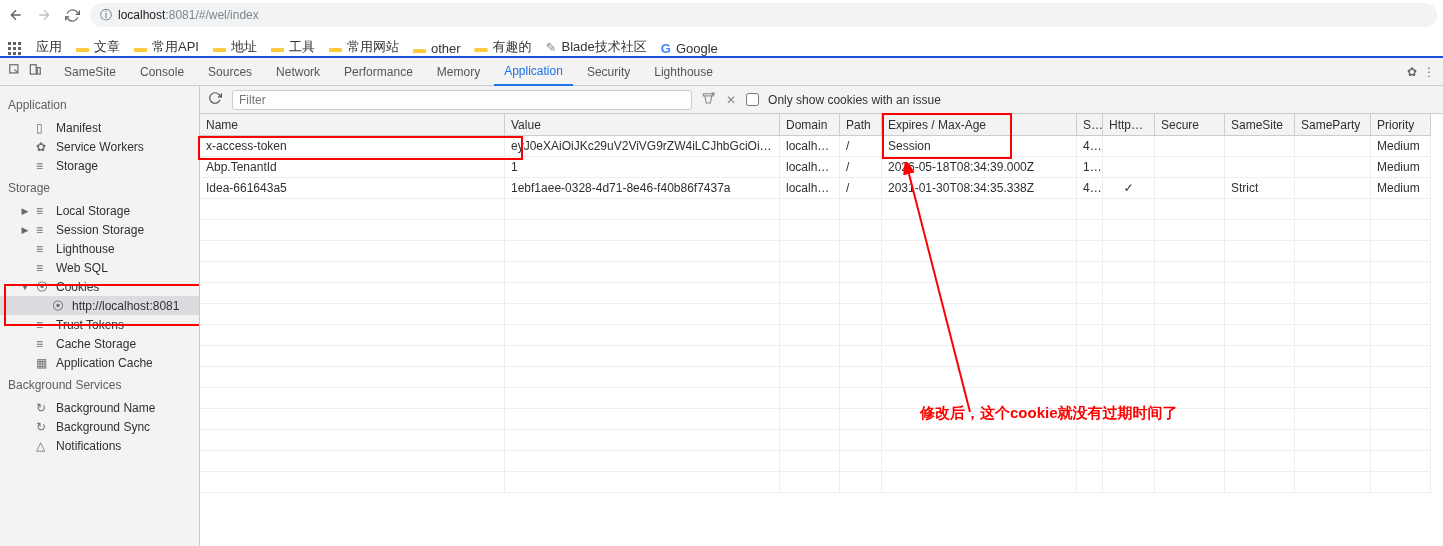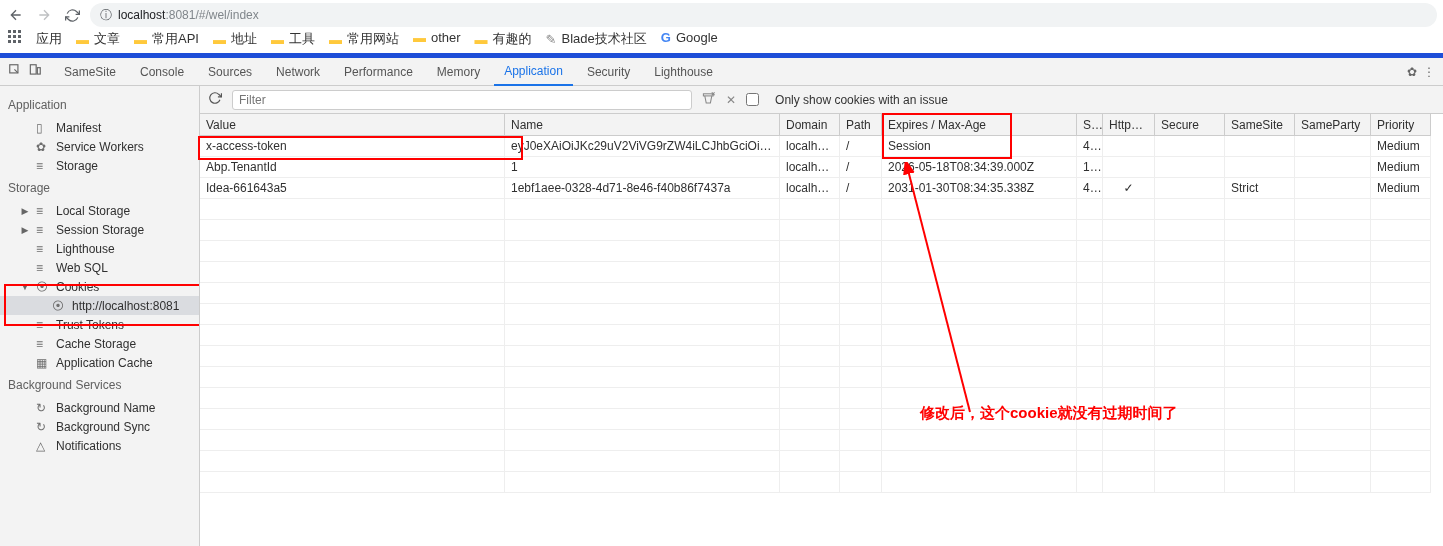--- a/index.html
+++ b/index.html
@@ -3,42 +3,42 @@
 <meta charset="utf-8">
 <style>
 *{box-sizing:border-box;margin:0;padding:0;font-family:sans-serif}
 body{font-size:12px;color:#303030;background:#fff;overflow:hidden}
 .topbar{height:30px;display:flex;align-items:center;padding:0 6px;gap:8px}
 .nav-icon{color:#5f6368;display:inline-flex;align-items:center;justify-content:center;width:20px;height:20px;cursor:pointer}
 .url-field{flex:1;display:flex;align-items:center;height:24px;background:#f1f3f4;border-radius:12px;padding:0 10px;color:#5f6368;gap:6px}
 .url-text{font-size:12px;color:#202124}
 .url-host{color:#202124}
 .url-rest{color:#80868b}
-.bmbar{height:28px;display:flex;align-items:flex-start;padding:0 8px;gap:14px;border-bottom:5px solid #1d4ed8;font-size:13px}
+.bmbar{height:28px;display:flex;align-items:flex-end;padding:0 8px;gap:14px;border-bottom:2px solid #1d4ed8;font-size:13px}
 .apps-grid{width:14px;height:14px;display:grid;grid-template-columns:repeat(3,3px);grid-template-rows:repeat(3,3px);gap:2px}
 .apps-grid span{background:#5f6368}
 .bm{display:flex;align-items:center;gap:5px;cursor:pointer;color:#333}
 .folder{color:#ffc93c}
 .devtabs{height:28px;display:flex;align-items:center;padding:0 8px;border-bottom:1px solid #ccc;background:#f3f3f3;gap:4px}
 .devtabs .tab{padding:0 10px;height:28px;display:flex;align-items:center;color:#555;cursor:pointer;font-size:12px}
 .devtabs .tab.active{color:#1a73e8;border-bottom:2px solid #1a73e8}
 .devtabs .rt{margin-left:auto;display:flex;gap:6px;color:#666}
 .devtabs .lt{display:flex;gap:6px;color:#666;margin-right:8px}
 .main{display:flex;height:calc(546px - 30px - 28px - 28px)}
 .sidebar{width:200px;border-right:1px solid #ccc;background:#f3f3f3;padding:6px 0;overflow:hidden}
 .sgroup{color:#606060;font-size:12px;padding:6px 8px}
 .sitem{display:flex;align-items:center;gap:6px;padding:3px 6px 3px 20px;cursor:pointer;height:19px}
 .sitem.sel{background:#dadce0}
 .sitem .tw{width:10px;text-align:center;color:#666;font-size:9px}
 .sitem .ic{width:14px;color:#6e6e6e;font-size:12px}
 .content{flex:1;display:flex;flex-direction:column;position:relative}
 .toolbar{height:28px;display:flex;align-items:center;padding:0 8px;border-bottom:1px solid #ccc;gap:10px;background:#f3f3f3}
 .refresh{color:#555;cursor:pointer}
 .filter{flex:0 0 460px;height:20px;border:1px solid #ccc;border-radius:3px;padding:4px 6px;font-size:12px;background:#fff}
-.toolbar .cb{display:flex;align-items:center;gap:16px;color:#333}
+.toolbar .cb{display:flex;align-items:center;gap:9px;color:#333}
 .table{width:100%;display:grid;grid-template-columns:305px 275px 60px 42px 195px 26px 52px 70px 70px 76px 60px;font-size:12px;position:relative}
 .th{border-right:1px solid #ccc;border-bottom:1px solid #ccc;padding:4px 6px;background:#f3f3f3;white-space:nowrap;overflow:hidden;text-overflow:ellipsis;height:22px}
 .td{border-right:1px solid #eee;border-bottom:1px solid #eee;padding:3px 6px;height:21px;white-space:nowrap;overflow:hidden;text-overflow:ellipsis;background:#fff}
 .td.center{text-align:center}
 .hl-name{position:absolute;border:2px solid red;pointer-events:none}
 .hl1{left:-2px;top:22px;width:325px;height:24px}
 .hl2{left:-2px;top:0;width:215px;height:357px}
 .hl3{left:0;top:-1px;width:130px;height:46px}
 .anno{color:red;font-size:15px;font-weight:700}
 .side-wrap{position:relative}
@@ -244,22 +244,22 @@
             <path d="M4 7l2 10h6l2-10M14 2l4 4M18 2l-4 4"></path>
           </svg></span>
       <span style="color:#888">✕</span>
       <label class="cb">
           <input type="checkbox" style="">
           <span>Only show cookies with an issue</span>
         </label>
     </div>
     <div class="hdr-wrap" style="position:relative">
       <div class="table" id="tbl">
+          <div class="th">Name</div>
           <div class="th">Value</div>
-          <div class="th">Name</div>
           <div class="th">Domain</div>
           <div class="th">Path</div>
           <div class="th">Expires / Max-Age</div>
           <div class="th">S...</div>
           <div class="th">HttpO...</div>
           <div class="th">Secure</div>
           <div class="th">SameSite</div>
           <div class="th">SameParty</div>
           <div class="th">Priority</div>
           <div class="td ">x-access-token</div>

